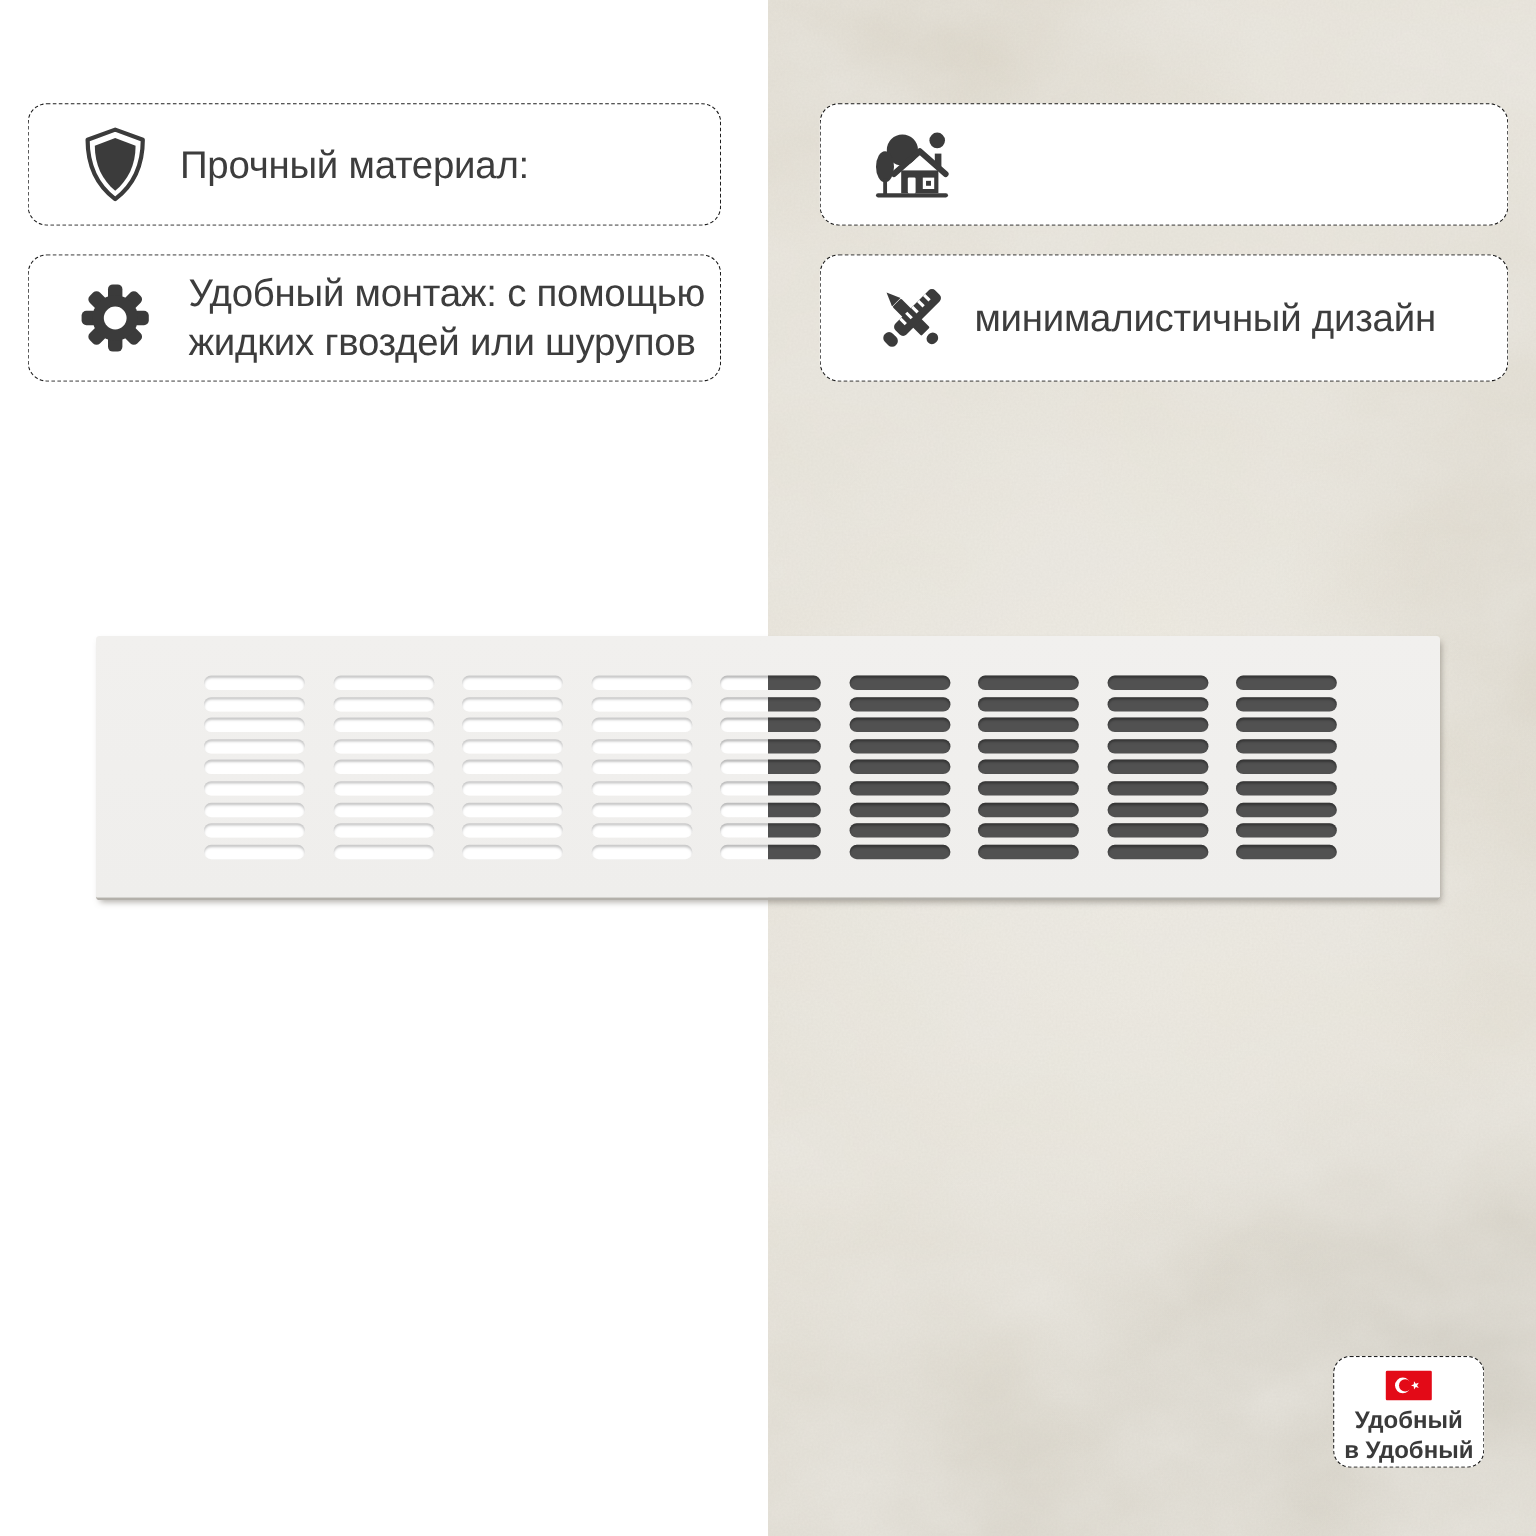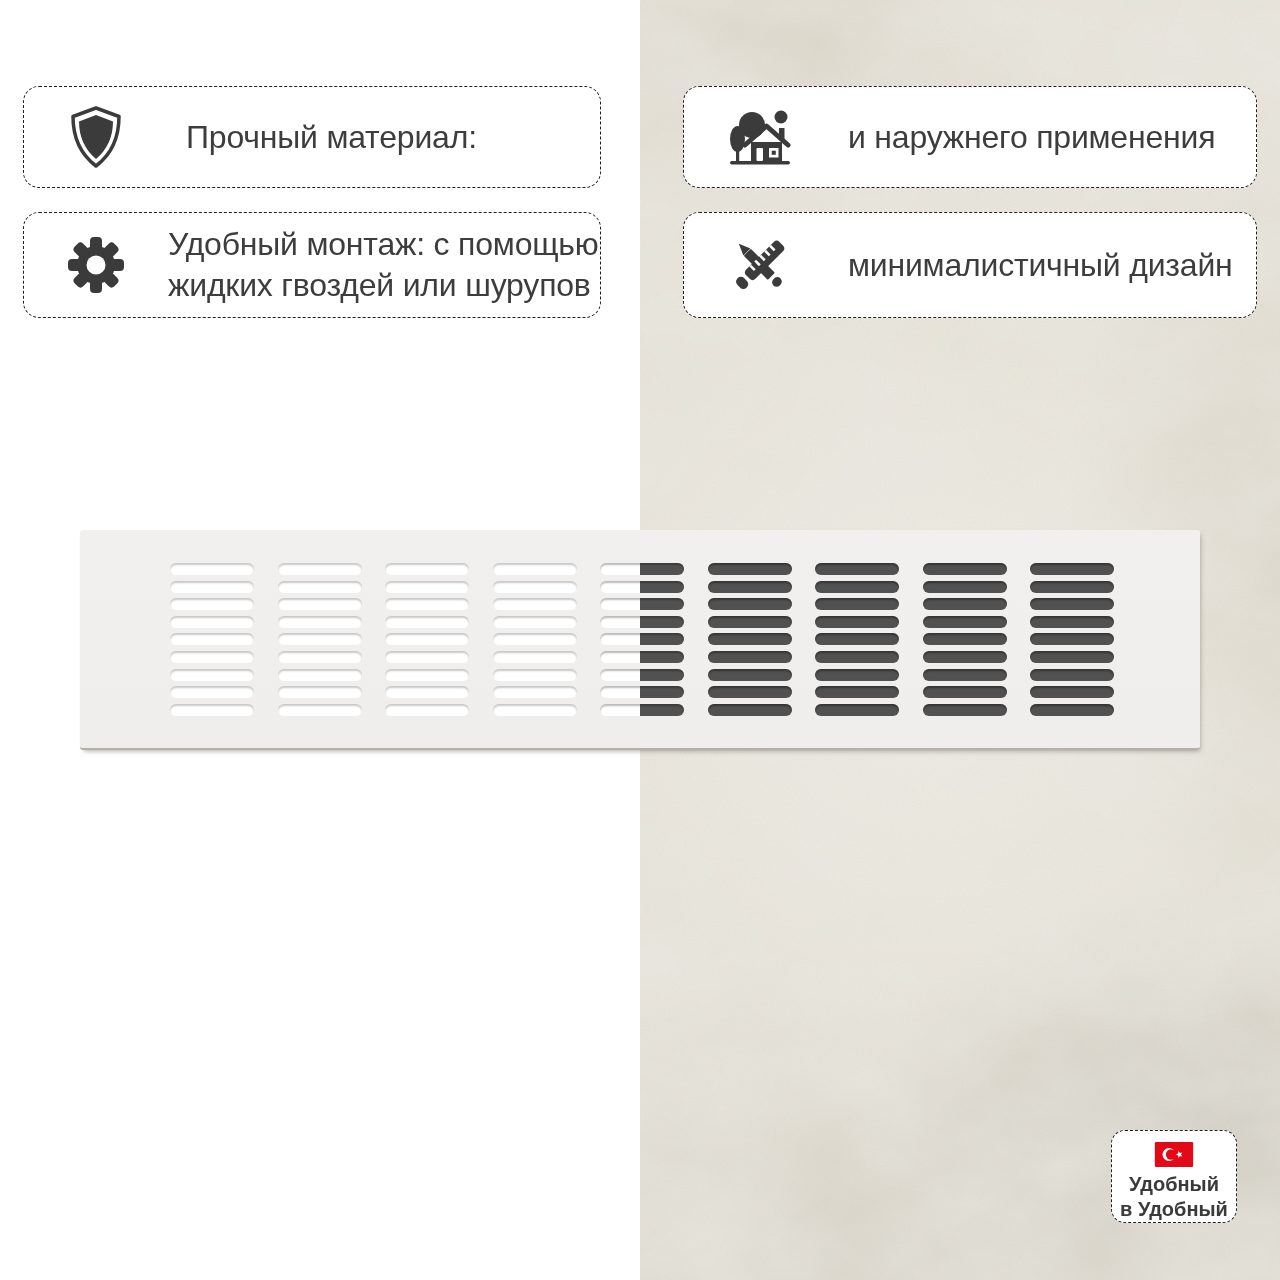--- a/index.html
+++ b/index.html
@@ -15,25 +15,25 @@
       radial-gradient(ellipse 600px 400px at 30% 98%, rgba(190,185,172,.38), rgba(190,185,172,0) 70%),
       radial-gradient(ellipse 300px 600px at 100% 40%, rgba(205,198,182,.45), rgba(205,198,182,0) 70%),
       radial-gradient(ellipse 520px 520px at 45% 52%, rgba(246,244,237,.65), rgba(246,244,237,0) 70%),
       #e8e4da;}
   .bg-right svg.texture{position:absolute;left:0;top:0;display:block;}
 
   
   .feature-box{position:absolute;box-sizing:border-box;background:#ffffff;
     border:1.6px dashed #1f1f1f;border-radius:16px;display:flex;align-items:center;}
   .fb0{left:23px;top:86px;width:578px;height:102px;padding-left:40px;gap:22px;}
-  .fb1{left:23px;top:212px;width:578px;height:106px;padding-left:40px;gap:4px;}
+  .fb1{left:23px;top:212px;width:578px;height:106px;padding-left:40px;gap:29px;}
   .fb2{left:683px;top:86px;width:574px;height:102px;padding-left:44px;gap:20px;}
   .fb3{left:683px;top:212px;width:574px;height:106px;padding-left:44px;gap:20px;}
   .feature-icon{width:64px;height:64px;flex:0 0 64px;}
-  .feature-text{color:#3d3d3d;font-size:32px;line-height:41px;letter-spacing:-0.2px;margin-left:36px;}
+  .feature-text{color:#3d3d3d;font-size:32px;line-height:41px;letter-spacing:-0.2px;}
   .feature-text div{white-space:nowrap;}
 
   
   .grille{position:absolute;left:80px;top:530px;width:1120px;height:218px;
     background:linear-gradient(180deg,#f1f0ee 0%,#efeeec 100%);
     border-radius:3px;border-bottom:2px solid #b3b0aa;
     box-shadow:2px 3px 5px -2px rgba(95,90,80,.5);}
   .slot{position:absolute;border-radius:6px;}
   .slot.light{box-shadow:inset 0 2px 2px rgba(0,0,0,.22), inset 0 -1px 1px rgba(255,255,255,.65);}
   .slot.dark{box-shadow:inset 0 2px 2px rgba(0,0,0,.35);}
@@ -107,21 +107,20 @@
         <rect x="2" y="56" width="60" height="3.5" rx="1.7"></rect>
         <rect x="23" y="37" width="31" height="19"></rect>
         <rect x="51" y="23" width="5.5" height="11"></rect>
       </g>
       <path d="M17 40 L38.5 21 L60 40" fill="none" stroke="#3b3b3b" stroke-width="5" stroke-linecap="round" stroke-linejoin="round"></path>
       <rect x="28.5" y="43" width="6.5" height="13" rx="1" fill="#ffffff"></rect>
       <rect x="41" y="43" width="9.5" height="9.5" fill="#ffffff"></rect>
       <rect x="43.7" y="45.7" width="4.1" height="4.1" fill="#3b3b3b"></rect>
     </svg>
     <div class="feature-text">
-      <div>и наружнего применения</div>
     </div>
   </div>
 
   <div class="feature-box fb3">
     <svg class="feature-icon" viewBox="0 0 64 64">
       <g transform="rotate(-45 32 32)" fill="#3b3b3b">
         <path d="M32 2 L27 13.5 L37 13.5 Z"></path>
         <rect x="27" y="14" width="10" height="34" rx="1"></rect>
         <rect x="27" y="51.5" width="10" height="9" rx="4.5"></rect>
       </g>

